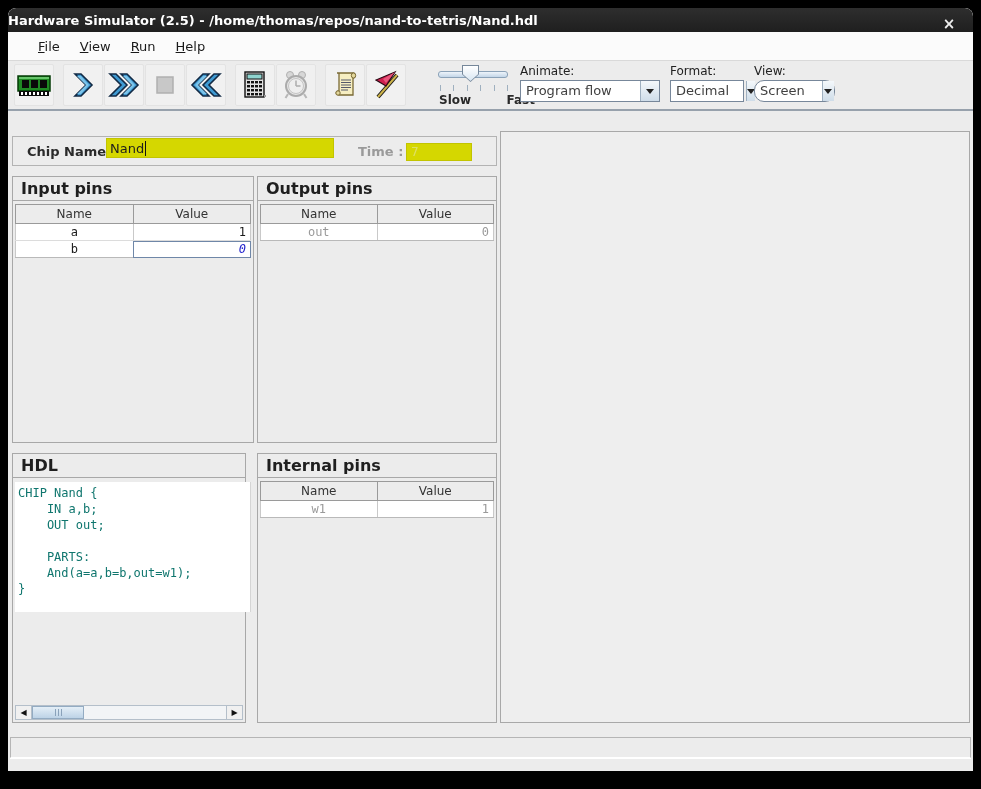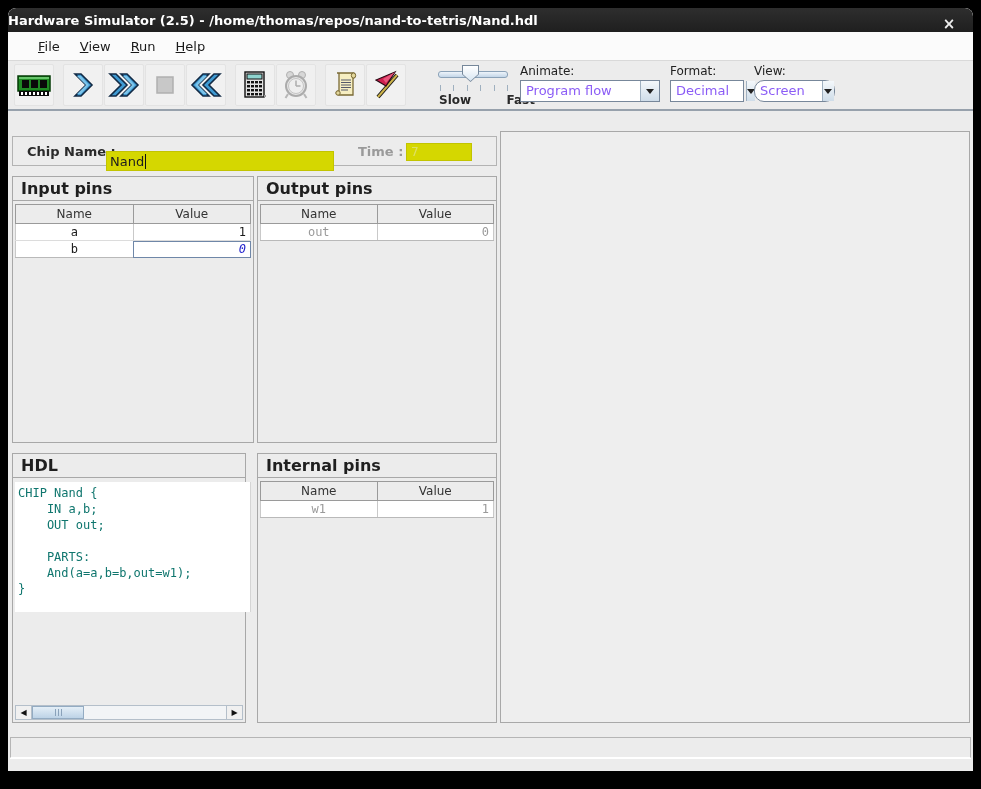--- a/index.html
+++ b/index.html
@@ -30,31 +30,31 @@
   .slider-ticks { position:absolute; left:14px; top:20px; width:68px; display:flex; justify-content:space-between; }
   .slider-ticks i { width:1px; height:6px; background:#9fb0bf; }
   .slider-labels { position:absolute; left:13px; top:28px; width:96px; display:flex; justify-content:space-between; }
   .slider-labels span { font-size:12px; font-weight:bold; color:#2a2a2a; }
 
   
   .combo-zone { position:absolute; left:512px; top:3px; display:flex; gap:10px; }
   .combo-group { display:flex; flex-direction:column; }
   .combo-label { font-size:12px; color:#222; margin-bottom:2px; }
   .combo { display:flex; height:22px; border:1px solid #77879a; background:#fff; align-items:stretch; }
-  .combo .text { font-size:13px; color:#8b5cf6; padding:2px 17px 0 5px; white-space:nowrap; }
+  .combo .text { font-size:13px; color:#404040; padding:2px 17px 0 5px; white-space:nowrap; }
   .combo .arrow-btn { width:19px; border-left:1px solid #9fb0c0; background:linear-gradient(#f4f8fb,#cfdde9); display:flex; align-items:center; justify-content:center; }
   .tri { width:0; height:0; border-left:4px solid transparent; border-right:4px solid transparent; border-top:5px solid #222; }
   .combo.w-animate { width:140px; } .combo.w-animate .text { flex:1; }
   .combo.w-format { width:74px; } .combo.w-format .text { flex:1; }
   .combo.w-view { width:81px;border-radius:10px; } .combo.w-view .text { flex:1; }
 
   
   .chip-bar { position:absolute; left:4px; top:128px; width:485px; height:30px; border:1px solid #b3b3b3; background:#ececec; }
   .chip-label { position:absolute; left:14px; top:7px; font-size:13px; font-weight:bold; color:#2a2a2a; }
-  .chip-field { position:absolute; left:93px; top:14px; width:228px; height:20px; background:#d5d700; border:1px solid #c2c400; font-size:13px; color:#1d1d1d; padding:2px 3px; }
+  .chip-field { position:absolute; left:93px; top:1px; width:228px; height:20px; background:#d5d700; border:1px solid #c2c400; font-size:13px; color:#1d1d1d; padding:2px 3px; }
   .caret { border-left:1px solid #111; margin-left:1px; }
   .time-label { position:absolute; left:345px; top:7px; font-size:13px; font-weight:bold; color:#9a9a9a; }
   .time-field { position:absolute; left:393px; top:6px; width:66px; height:18px; background:#d5d700; border:1px solid #c2c400; font-size:12px; color:#dee066; padding:1px 4px; }
 
   
   .panel { position:absolute; border:1px solid #a8a8a8; background:#ececec; }
   .p-input  { left:4px;   top:168px; width:242px; height:267px; }
   .p-output { left:249px; top:168px; width:240px; height:267px; }
   .p-hdl    { left:4px;   top:445px; width:234px; height:270px; }
   .p-internal { left:249px; top:445px; width:240px; height:270px; }

